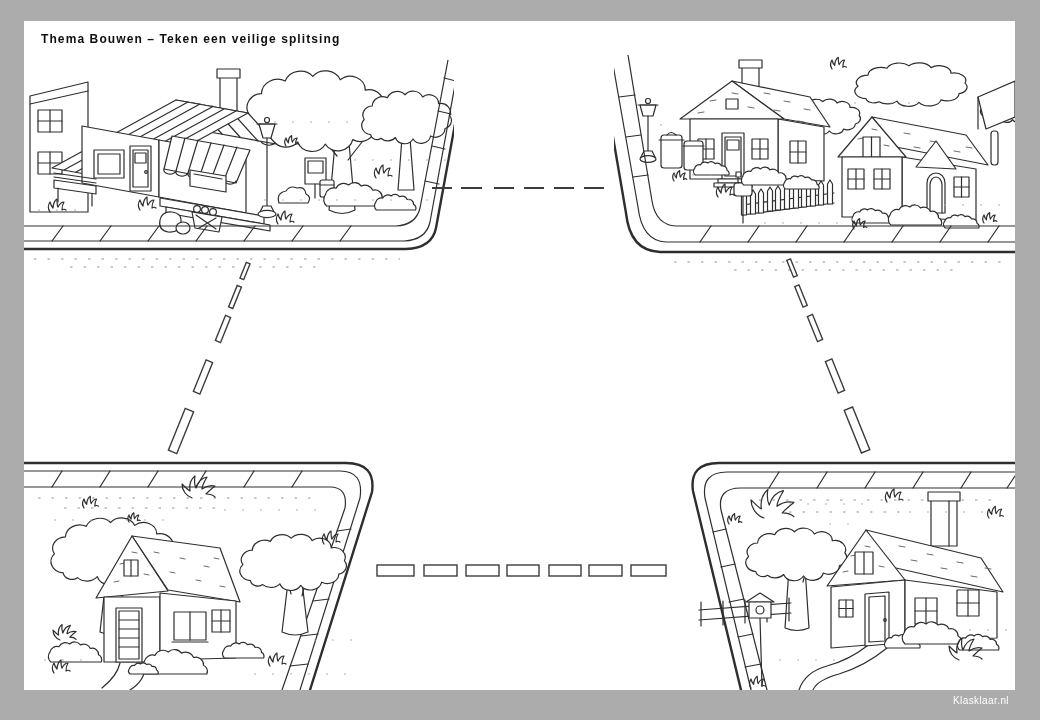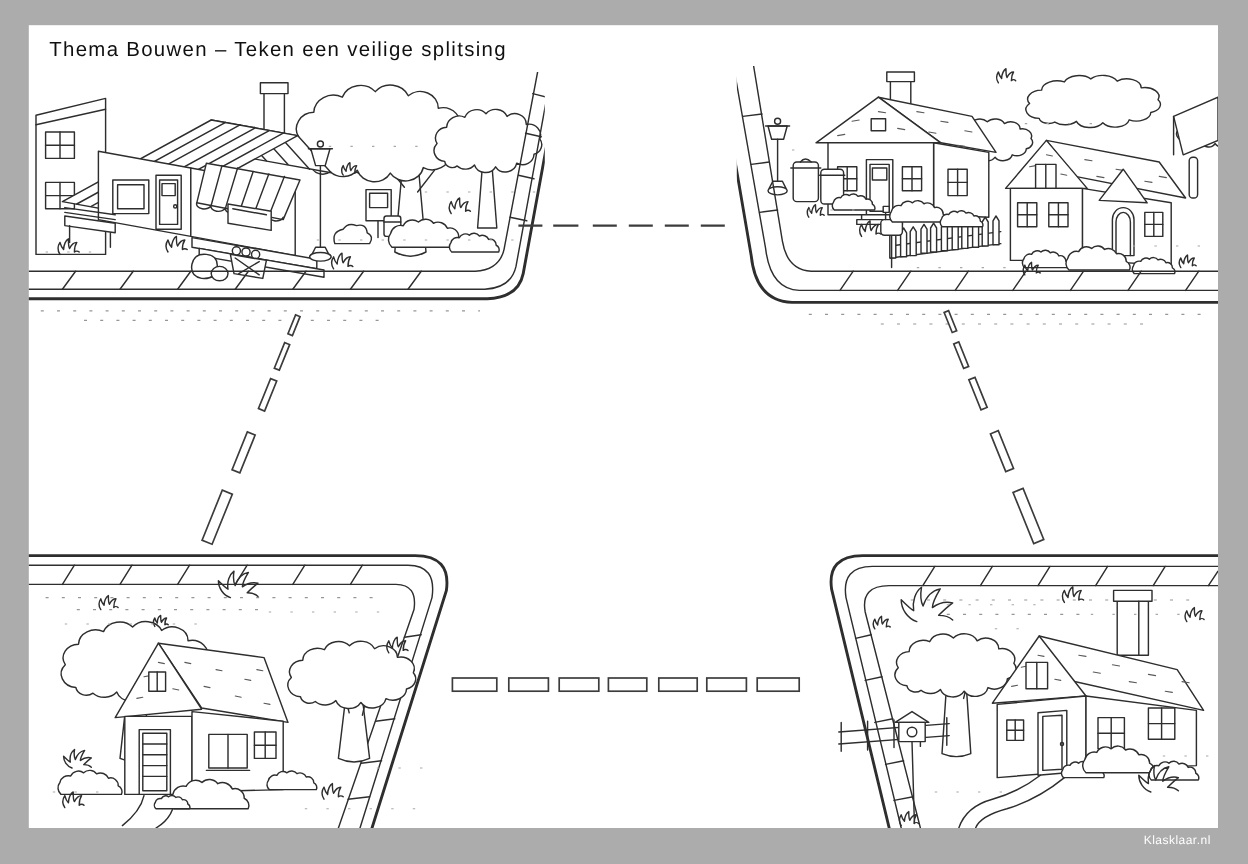--- a/index.html
+++ b/index.html
@@ -7,21 +7,21 @@
     width:1040px;height:720px;position:relative;overflow:hidden;
     background:#acacac;
     font-family:"Liberation Sans", sans-serif;
   }
   .page{
     position:absolute;left:24px;top:21px;width:991px;height:669px;
     background:#ffffff;
   }
   .title{
     position:absolute;left:17px;top:11px;
-    font-size:17px;font-weight:400;letter-spacing:1.1px;color:#101010;
+    font-size:12px;font-weight:700;letter-spacing:1.1px;color:#101010;
     white-space:nowrap;
   }
   .scene,.marking{position:absolute;}
   .watermark{
     position:absolute;right:31px;top:695px;
     color:#ffffff;font-size:10px;letter-spacing:.4px;
   }
   
   .ln{fill:none;stroke:#2e2e2e;stroke-width:1.2;stroke-linecap:round;stroke-linejoin:round;}
   .fw{fill:#ffffff;stroke:#2e2e2e;stroke-width:1.2;stroke-linejoin:round;}

